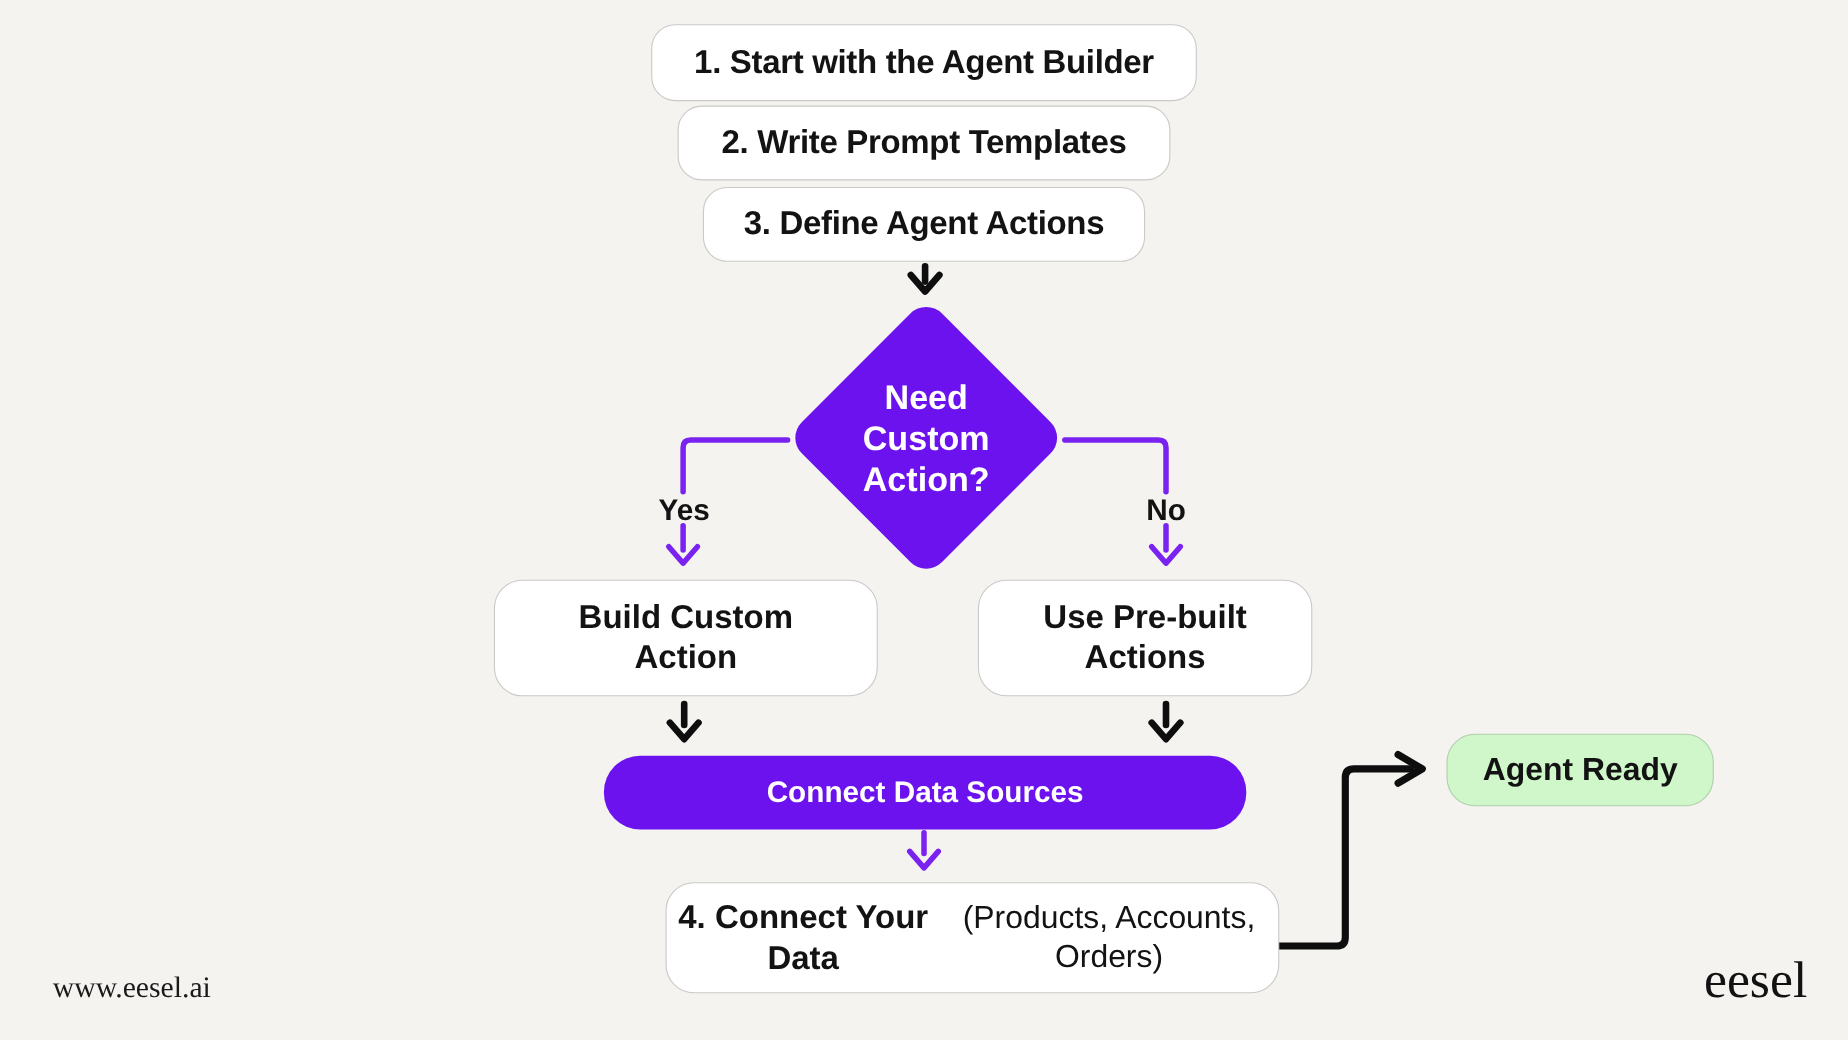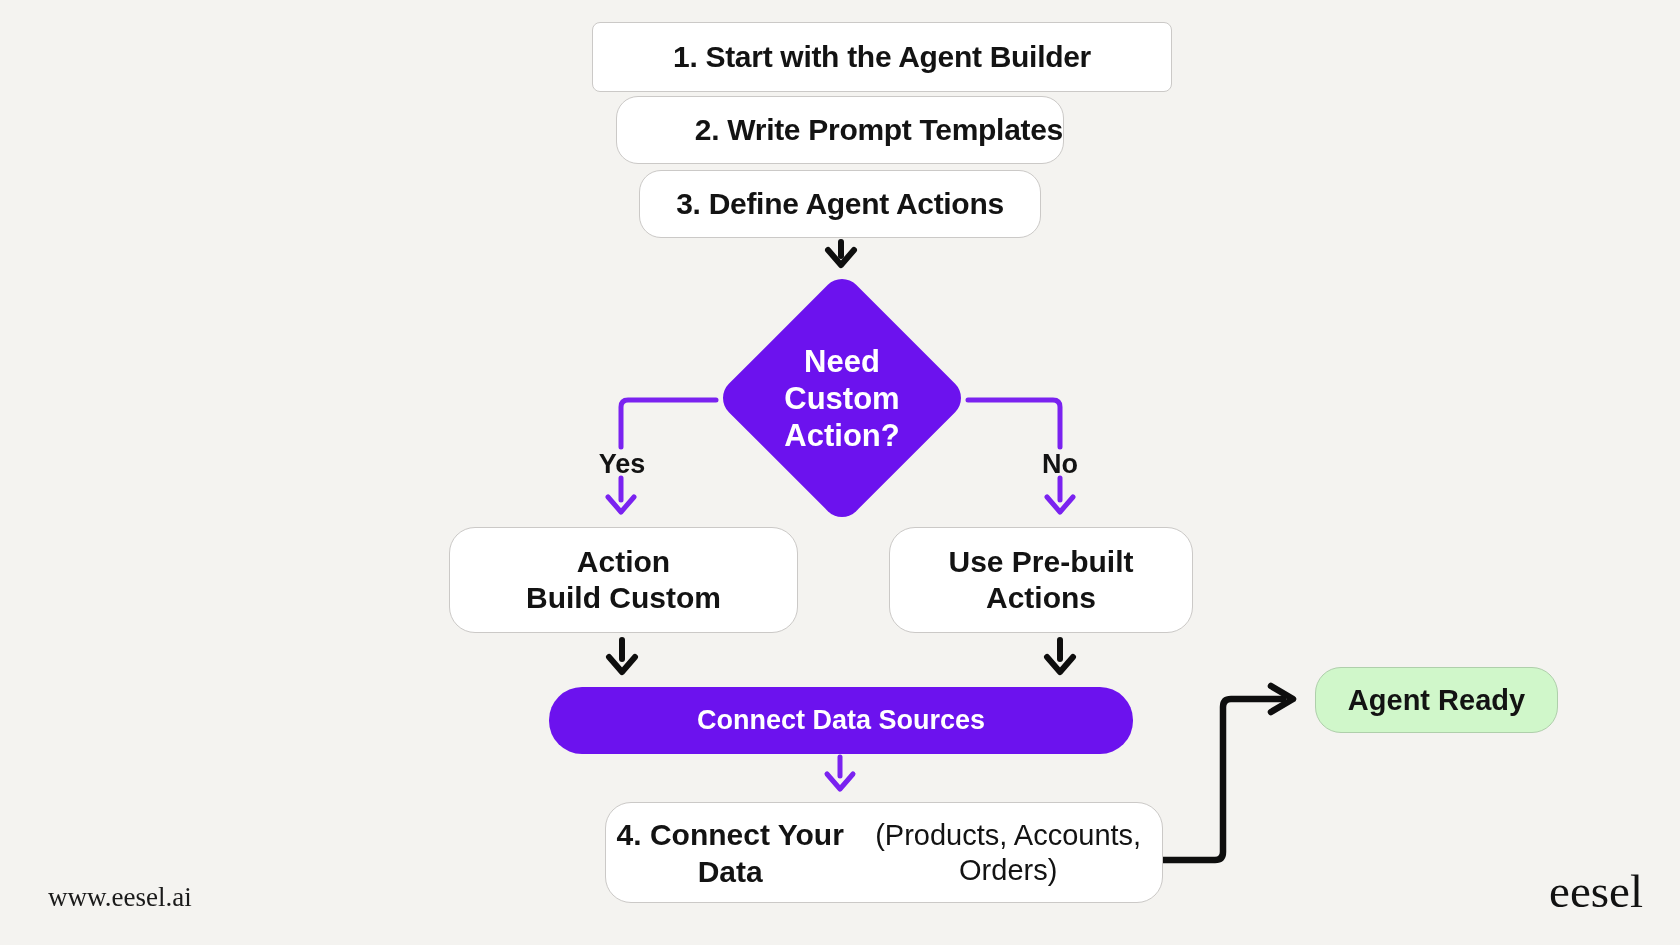--- a/index.html
+++ b/index.html
@@ -19,22 +19,22 @@
   .canvas{position:relative;width:1680px;height:945px;background:var(--background);}
   svg.wires{position:absolute;inset:0;pointer-events:none;}
   svg.wires path{fill:none;stroke-linecap:round;stroke-linejoin:round;}
   .kstroke{stroke:var(--arrow-black);stroke-width:6px;}
   .pstroke{stroke:var(--purple-line);stroke-width:5px;}
 
   .node{position:absolute;display:flex;align-items:center;justify-content:center;
         background:var(--node-fill);border:1.5px solid var(--node-border);
         color:var(--ink);font-weight:bold;text-align:center;}
   .step{font-size:30px;letter-spacing:-0.3px;}
-  .step1{left:592px;top:22px;width:580px;height:70px;border-radius:8px;}
-  .step2{left:616px;top:96px;width:448px;height:68px;border-radius:22px;justify-content:flex-end;}
+  .step1{left:592px;top:22px;width:496px;height:70px;border-radius:22px;}
+  .step2{left:616px;top:96px;width:448px;height:68px;border-radius:22px;}
   .step3{left:639px;top:170px;width:402px;height:68px;border-radius:22px;}
 
   .diamond-wrap{position:absolute;left:752px;top:308px;width:180px;height:180px;}
   .diamond-shape{position:absolute;inset:0;background:var(--purple);border-radius:20px;
                  transform:rotate(45deg);}
   .diamond-text{position:absolute;left:-40px;top:-14px;width:260px;height:208px;
                 display:flex;flex-direction:column;align-items:center;justify-content:center;
                 color:#fff;font-weight:bold;font-size:31px;line-height:37px;text-align:center;}
 
   .branch-label{position:absolute;width:140px;text-align:center;color:var(--ink);
@@ -114,22 +114,22 @@
       <span>Custom</span>
       <span>Action?</span>
     </div>
   </div>
 
   <div class="branch-label yes-label">Yes</div>
   <div class="branch-label no-label">No</div>
 
   <div class="node branch-box box-yes">
     <div>
+      <div>Build Custom</div>
       <div>Action</div>
-      <div>Build Custom</div>
     </div>
   </div>
 
   <div class="node branch-box box-no">
     <div>
       <div>Use Pre-built</div>
       <div>Actions</div>
     </div>
   </div>
 

